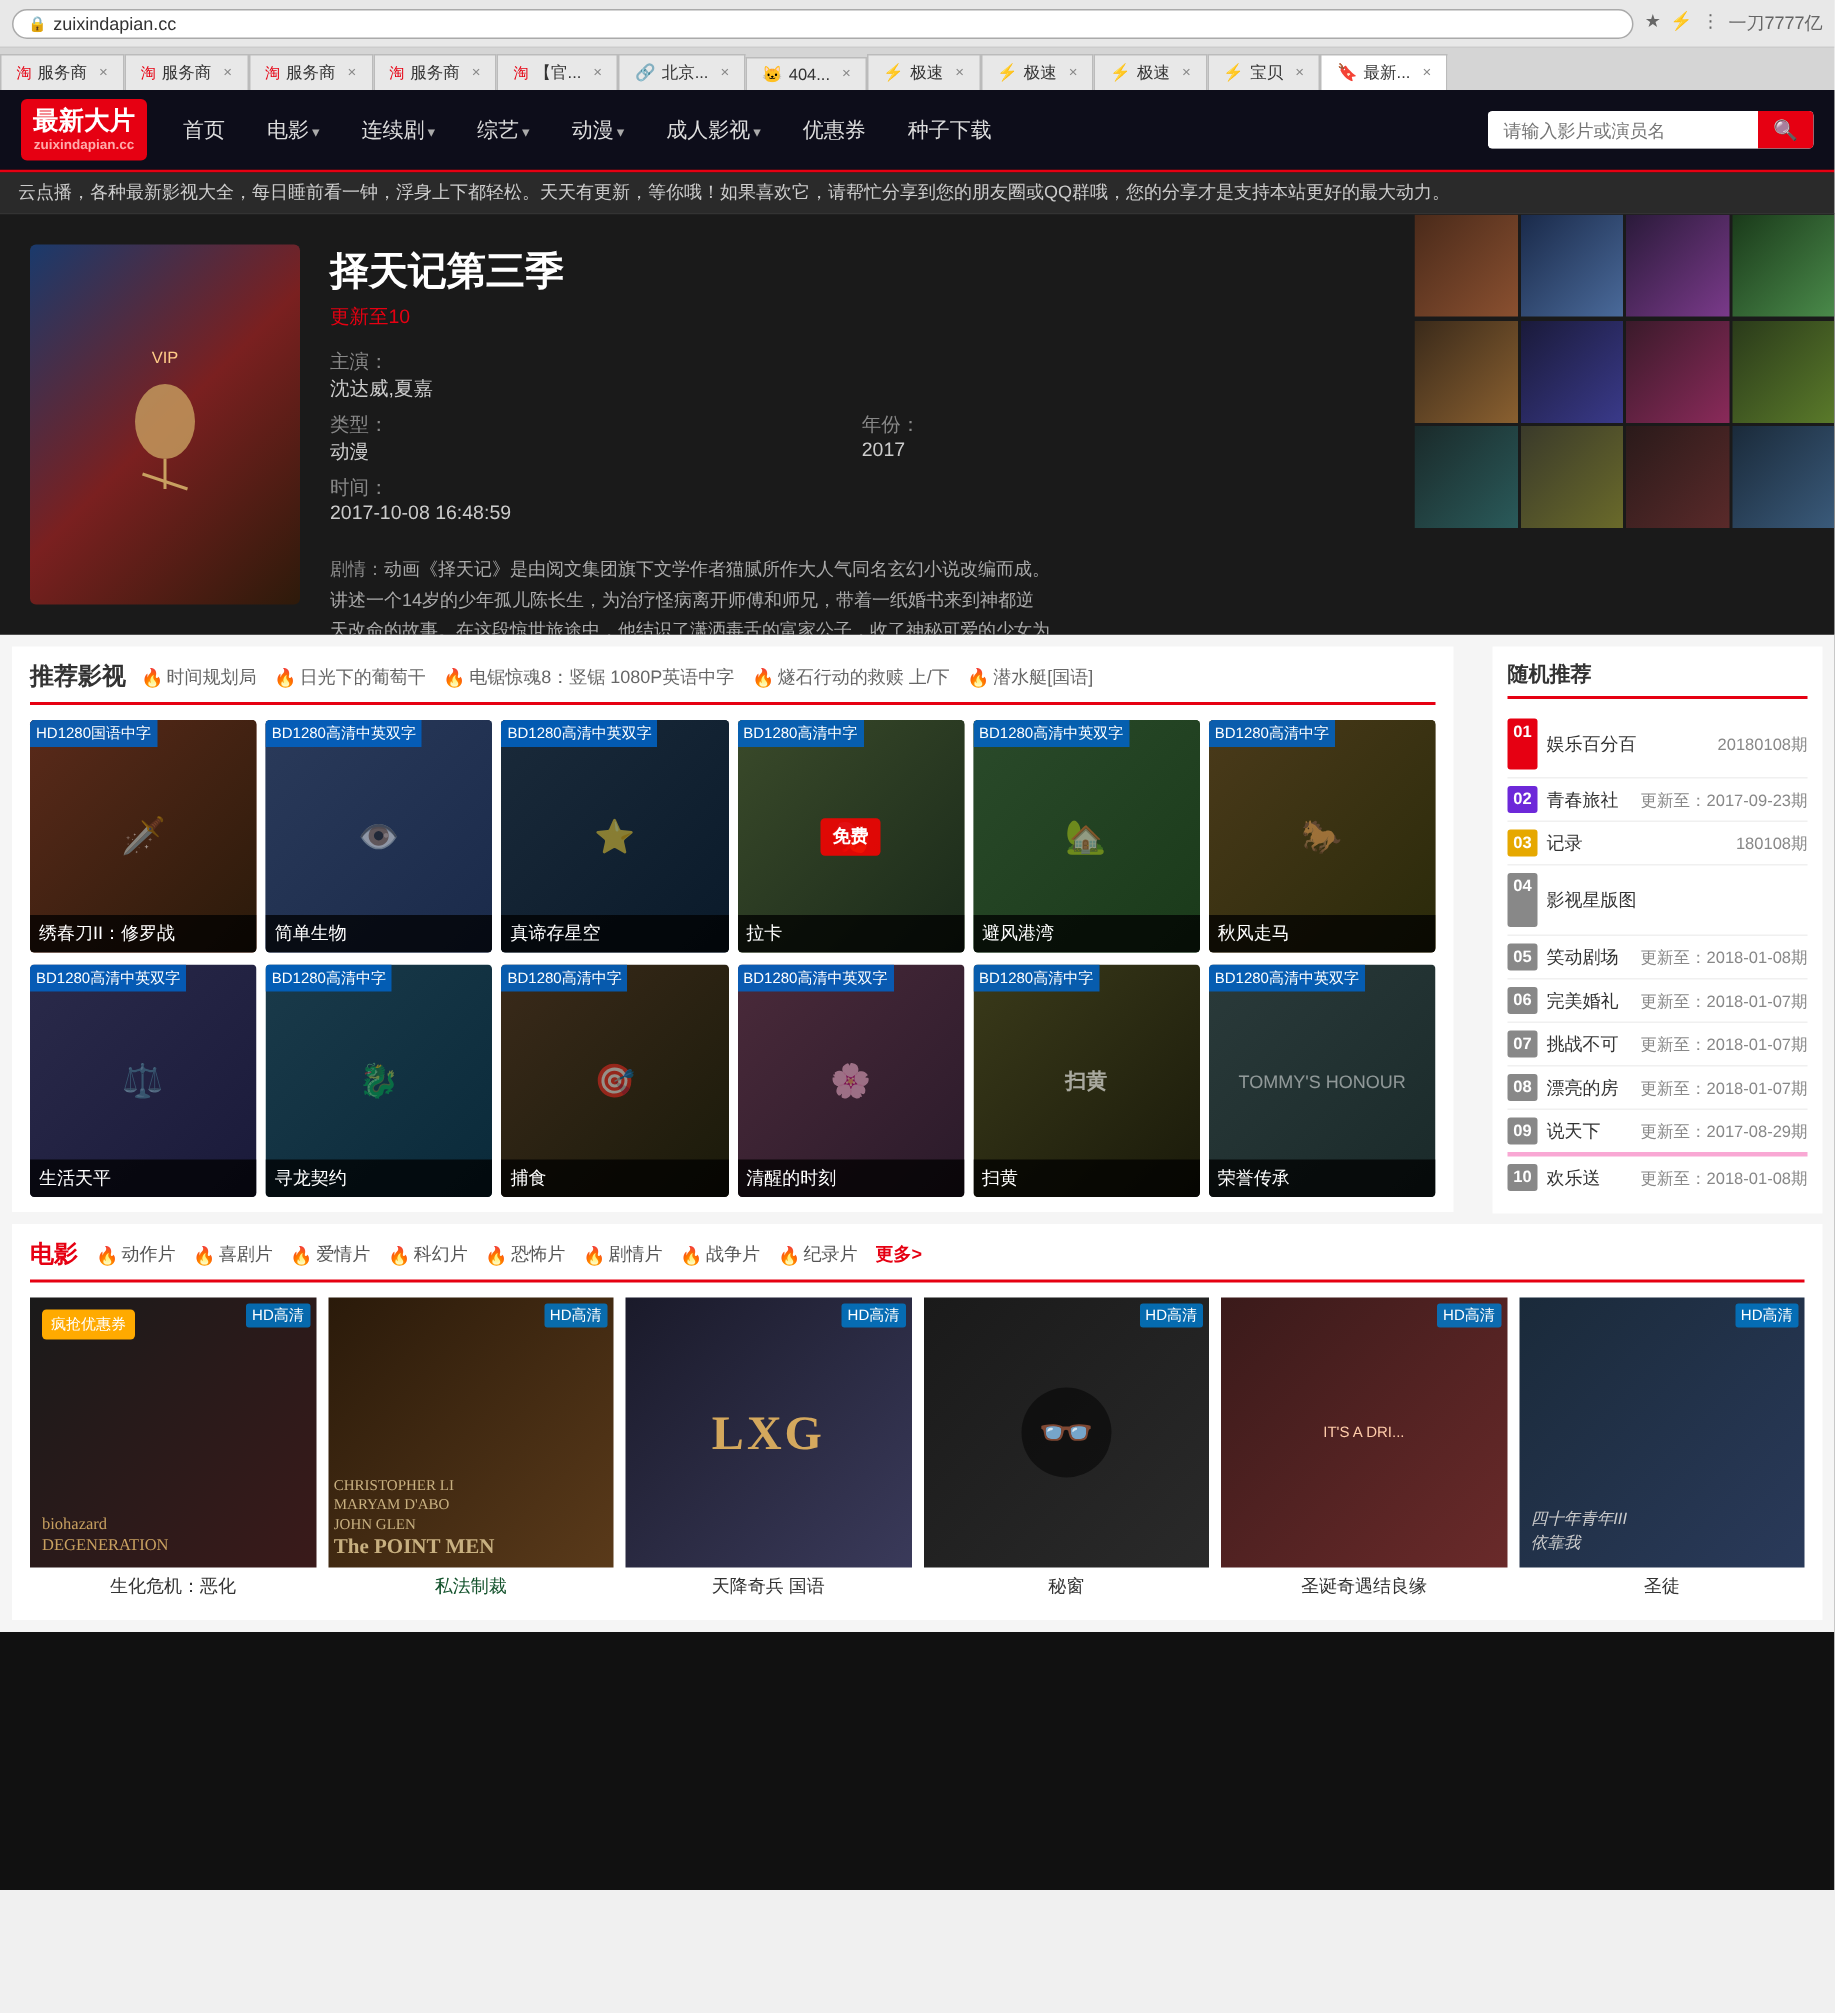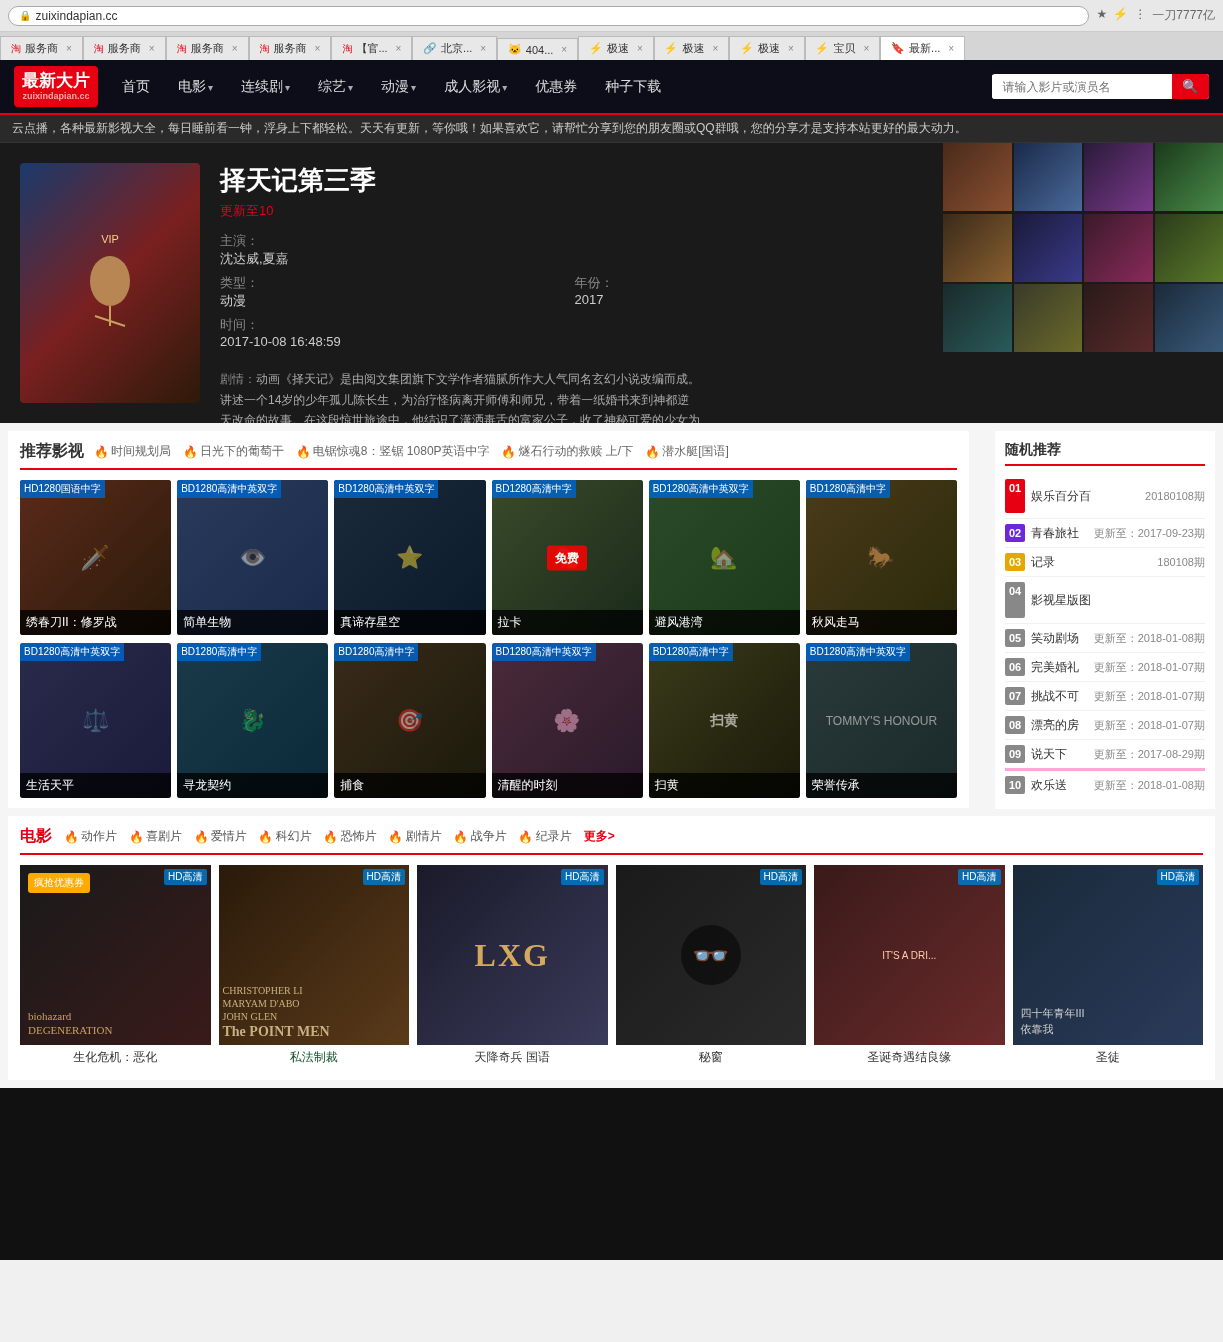--- a/index.html
+++ b/index.html
@@ -463,21 +463,21 @@
         <div style="cursor:pointer;">
           <div style="position:relative; height:180px; background:linear-gradient(135deg,#3a1a1a,#6a2a2a); overflow:hidden; display:flex; align-items:center; justify-content:center;">
             <div style="font-size:10px; color:#ffccaa; text-align:center; line-height:1.5;">IT'S A DRI...</div>
             <div style="position:absolute; top:4px; right:4px; background:rgba(0,120,200,0.85); color:white; font-size:10px; padding:1px 4px; border-radius:2px;">HD高清</div>
           </div>
           <div style="background:white; color:#333; font-size:12px; padding:4px 2px; text-align:center; white-space:nowrap; overflow:hidden; text-overflow:ellipsis;">圣诞奇遇结良缘</div>
         </div>
 
         <div style="cursor:pointer;">
           <div style="position:relative; height:180px; background:linear-gradient(135deg,#1a2a3a,#2a3a5a); overflow:hidden; display:flex; align-items:flex-end; padding:8px;">
-            <div style="font-size:11px; color:#ccc; line-height:1.4;">四十年青年III<br>依靠我</div>
+            <div style="font-size:11px; color:#ccc; line-height:1.4;font-style:italic;">四十年青年III<br>依靠我</div>
             <div style="position:absolute; top:4px; right:4px; background:rgba(0,120,200,0.85); color:white; font-size:10px; padding:1px 4px; border-radius:2px;">HD高清</div>
           </div>
           <div style="background:white; color:#333; font-size:12px; padding:4px 2px; text-align:center; white-space:nowrap; overflow:hidden; text-overflow:ellipsis;">圣徒</div>
         </div>
       </div>
     </div>
 
   </div>
 </div>
 

